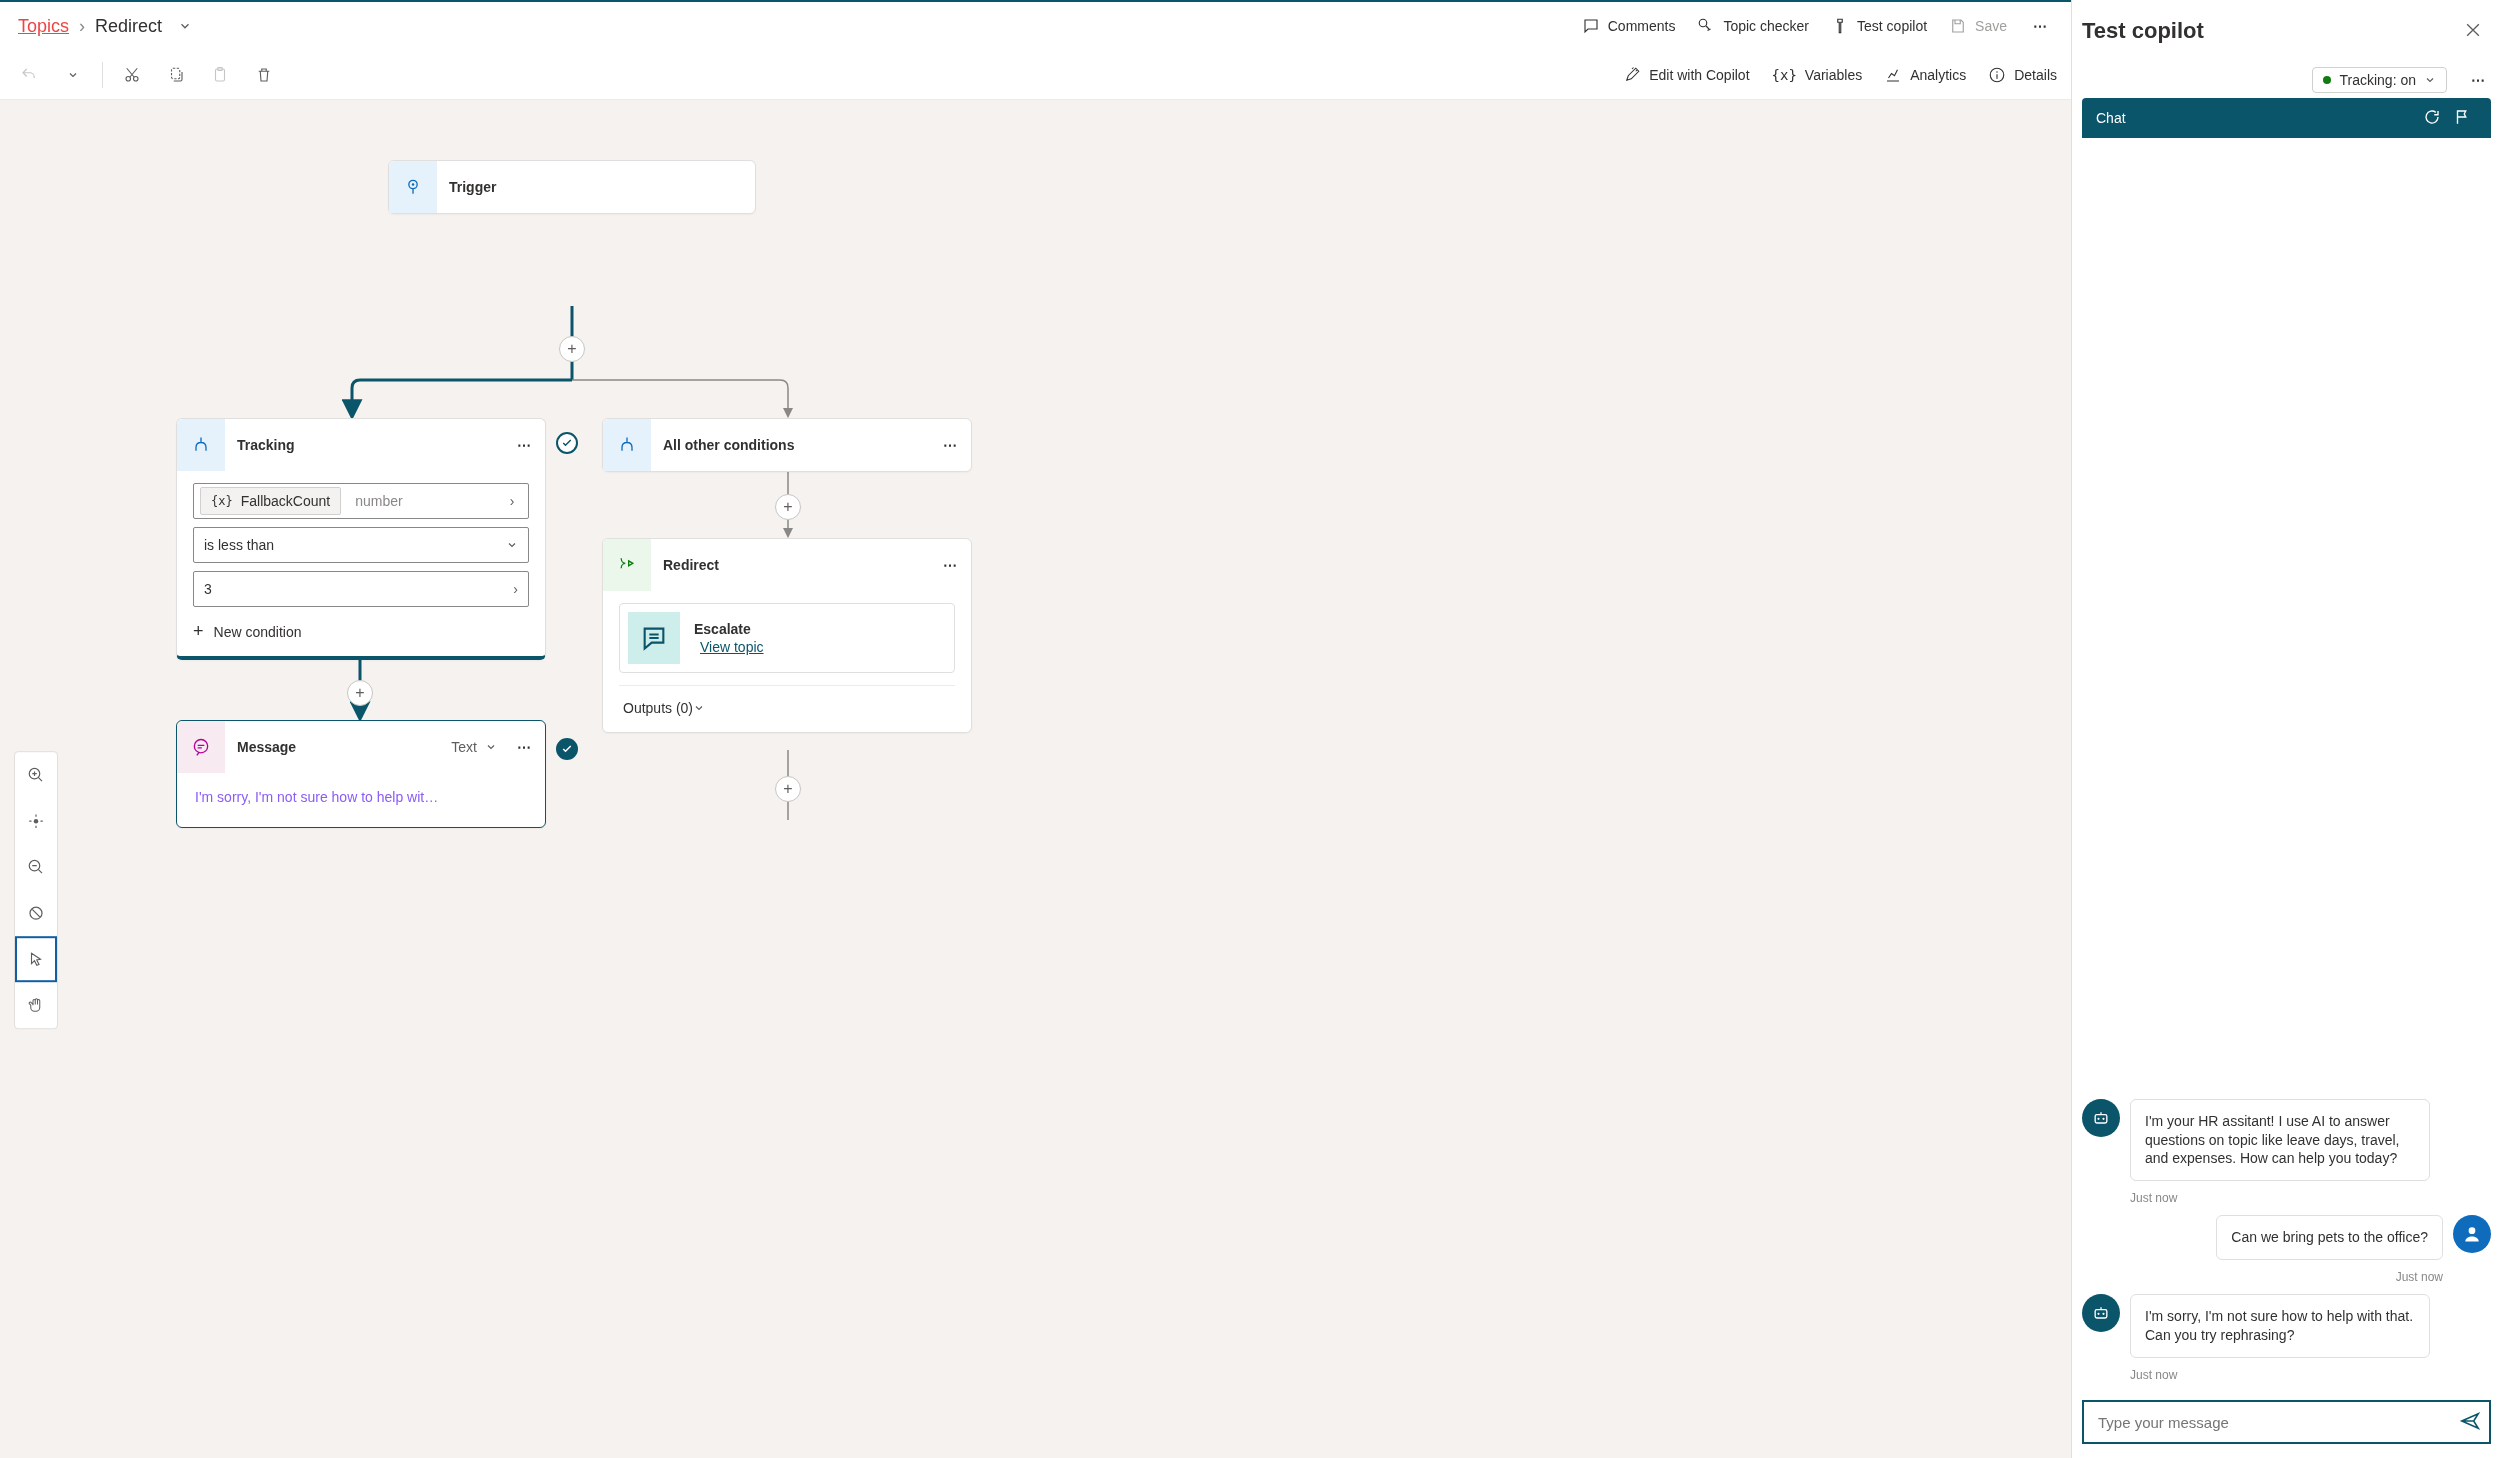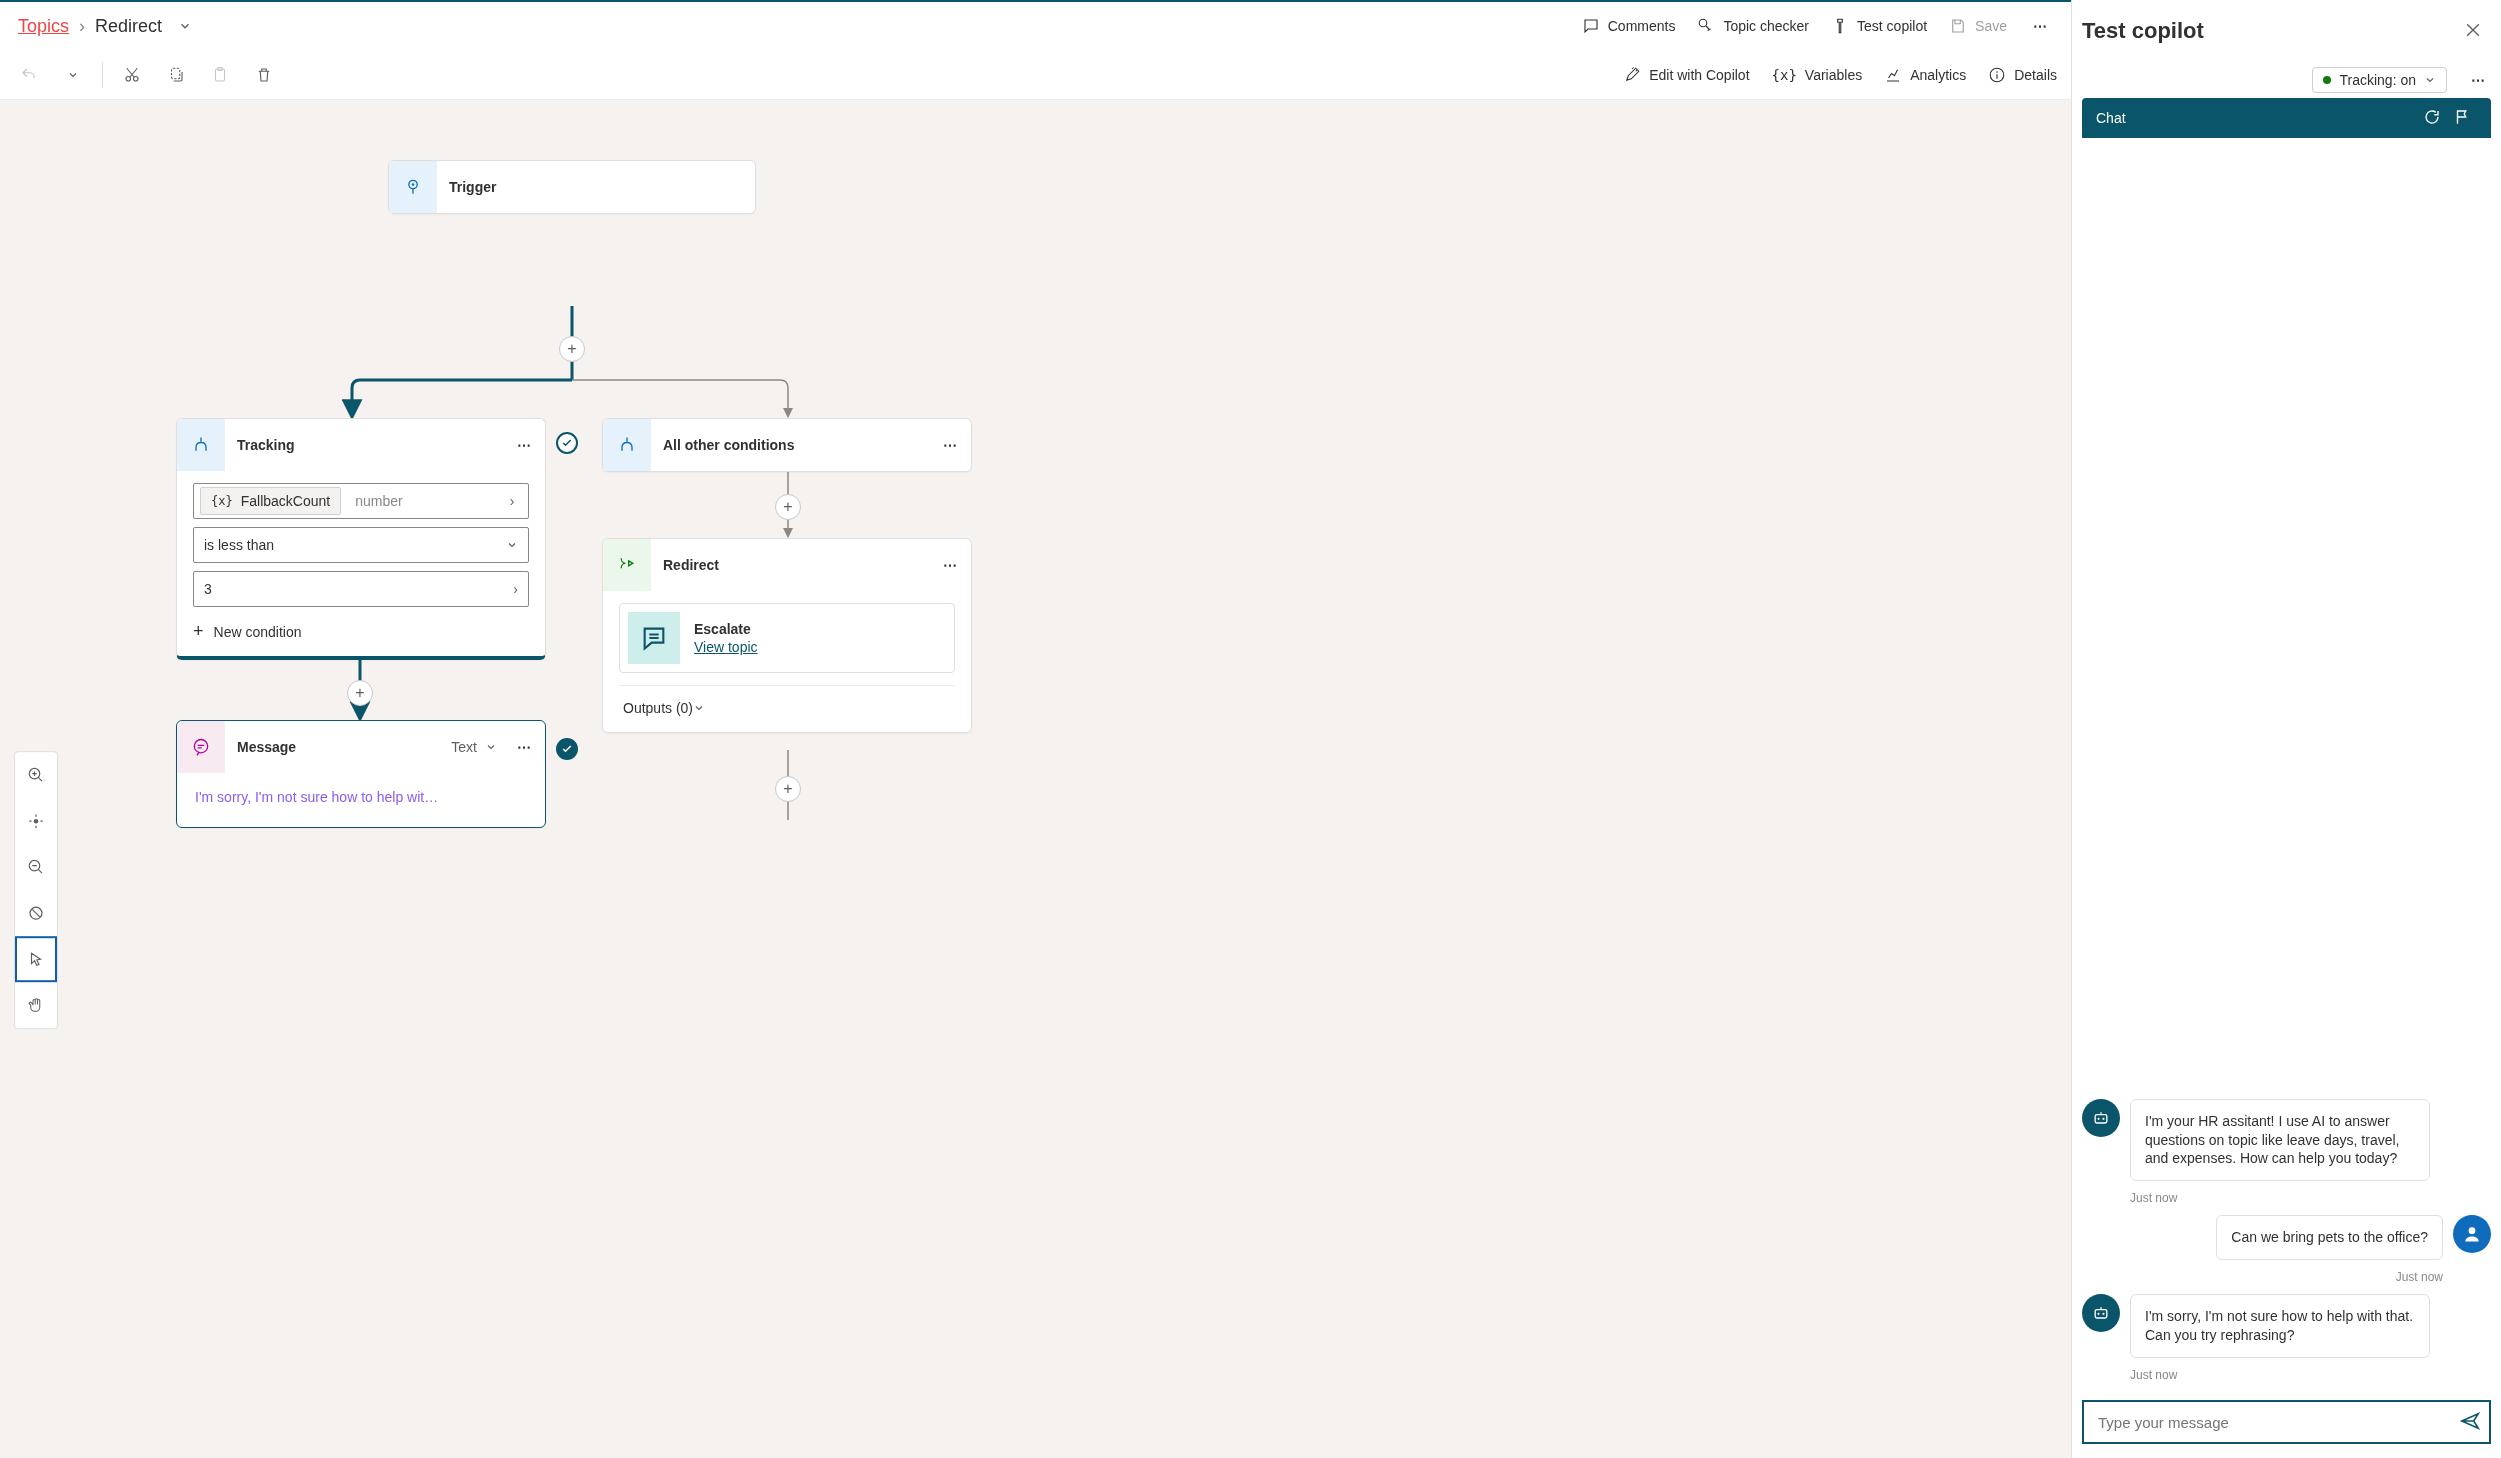--- a/index.html
+++ b/index.html
@@ -76,21 +76,21 @@
   #node-other { left:602px; top:318px; width:370px; }
   #node-other .node-iconcell { background:#e5f2fb; color:#0f6cbd; }
 
   
   #node-redirect { left:602px; top:438px; width:370px; }
   #node-redirect .node-iconcell { background:#eaf7ea; color:#107c10; }
   #node-redirect .body { padding:12px 16px; }
   #node-redirect .esc { border:1px solid #e1dfdd; border-radius:4px; display:flex; align-items:center; gap:14px; padding:8px; }
   #node-redirect .esc .eic { width:52px; height:52px; background:#cdeeea; display:flex; align-items:center; justify-content:center; color:#0b556a; }
   #node-redirect .esc .etxt { display:flex; flex-direction:column; gap:2px; }
-  #node-redirect .esc a { color:#0b556a; text-decoration:underline; }
+  #node-redirect .esc a { color:#0b556a; text-decoration:underline;margin-left:6px; }
   #node-redirect .outputs { border-top:1px solid #edebe9; margin-top:12px; padding:14px 4px 4px; display:flex; align-items:center; gap:0; cursor:pointer; }
 
   
   #node-msg { left:176px; top:620px; width:370px; border:1.5px solid #0b556a; }
   #node-msg .node-iconcell { background:#f7eaf1; color:#b4009e; }
   #node-msg .head-extra { display:flex; align-items:center; gap:8px; margin-right:8px; color:#605e5c; }
   #node-msg .body { padding:16px 18px 22px; color:#8b5cf6; }
 
   
   .checkbub { position:absolute; width:22px; height:22px; border-radius:50%; border:2px solid #0b556a; background:#fff; display:flex; align-items:center; justify-content:center; color:#0b556a; }

